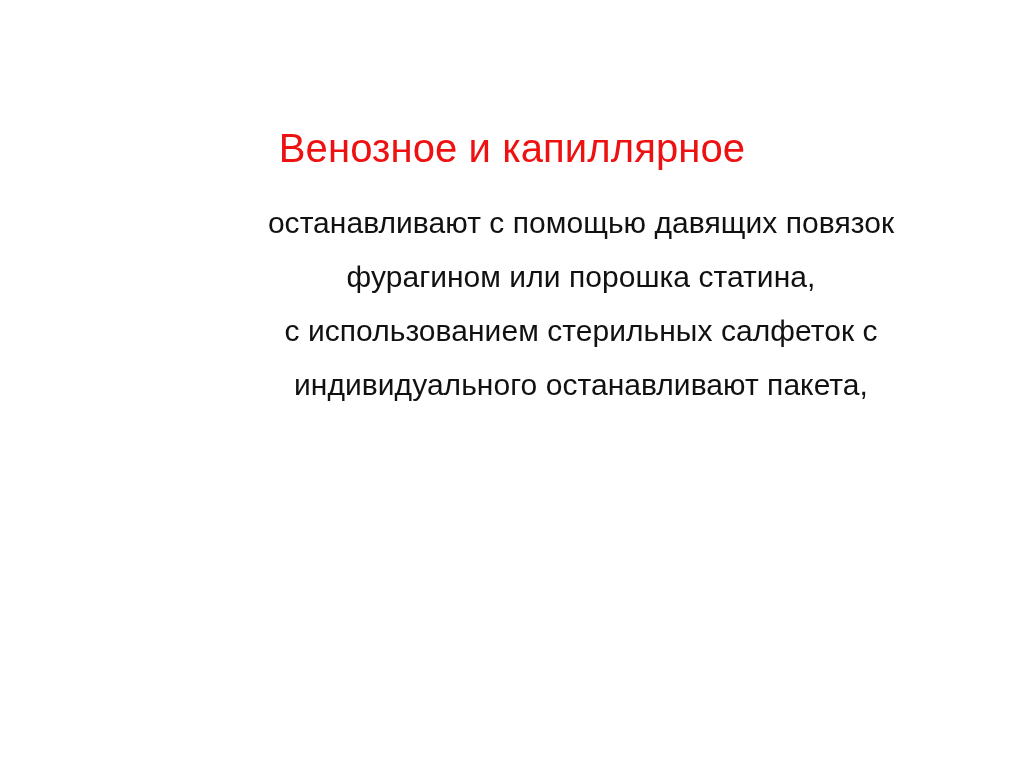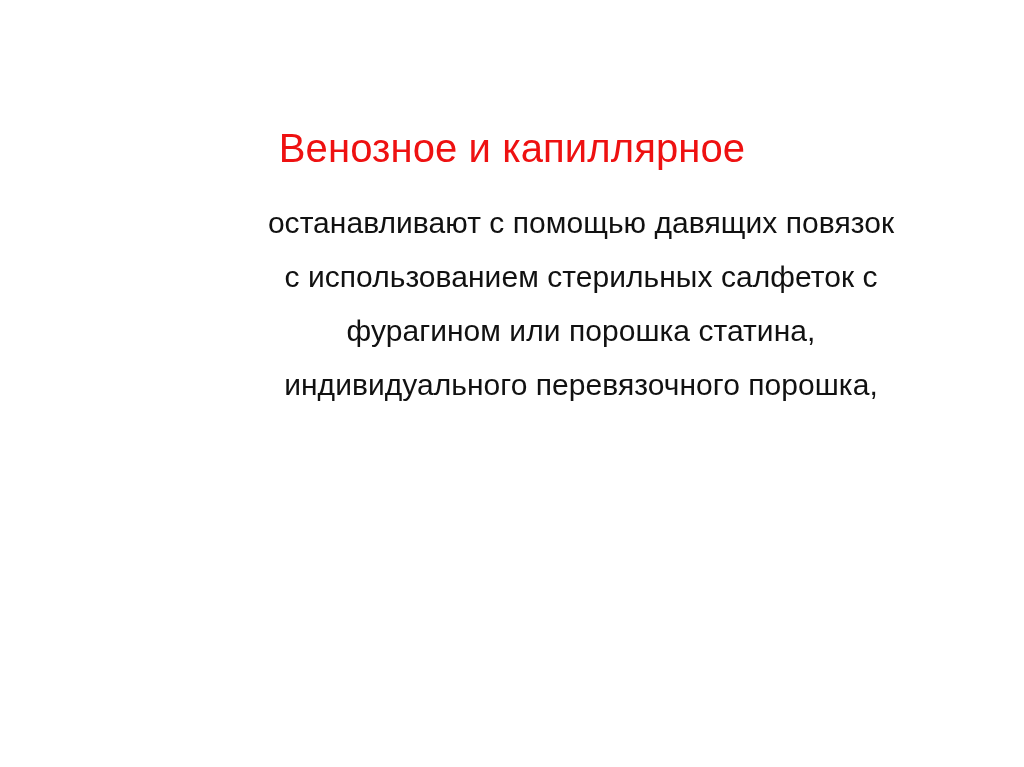--- a/index.html
+++ b/index.html
@@ -77,20 +77,20 @@
 <body>
 
 <div class="slide">
 
   <h1 class="slide-title">
     <span class="title-line">Венозное и капиллярное</span>
   </h1>
 
   <div class="slide-body">
     <span class="body-line">останавливают с помощью давящих повязок</span>
+    <span class="body-line">фурагином или порошка статина,</span>
     <span class="body-line">с использованием стерильных салфеток с</span>
-    <span class="body-line">фурагином или порошка статина,</span>
-    <span class="body-line">индивидуального перевязочного порошка,</span>
+    <span class="body-line">индивидуального останавливают пакета,</span>
   </div>
 
   <div class="slide-empty-area"></div>
 
 </div>
 
 </body></html>

